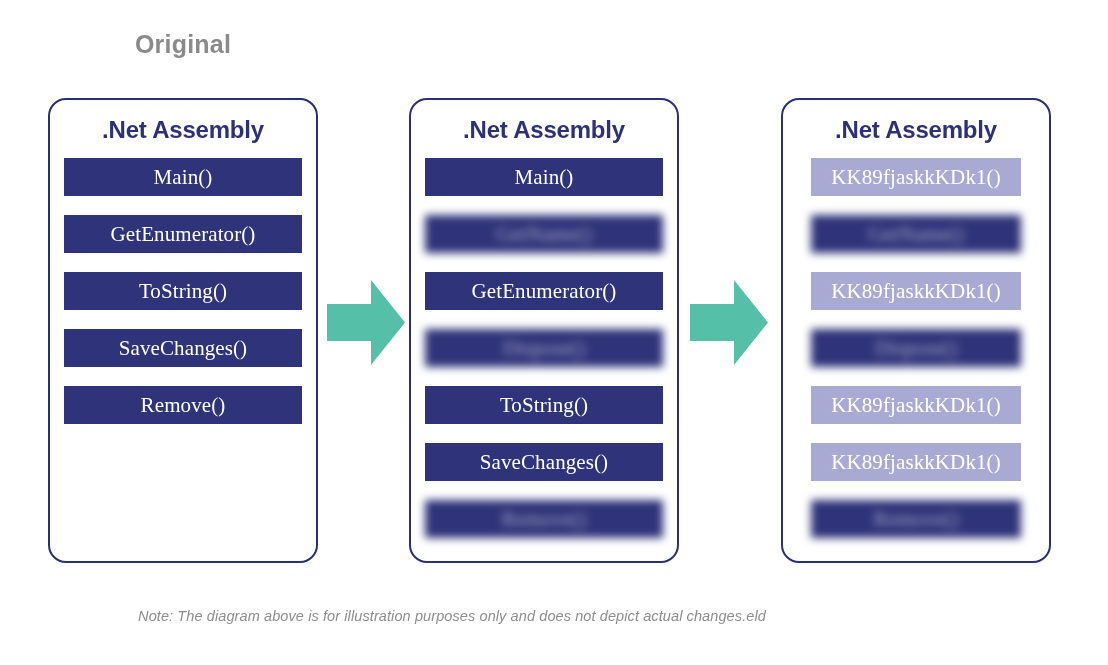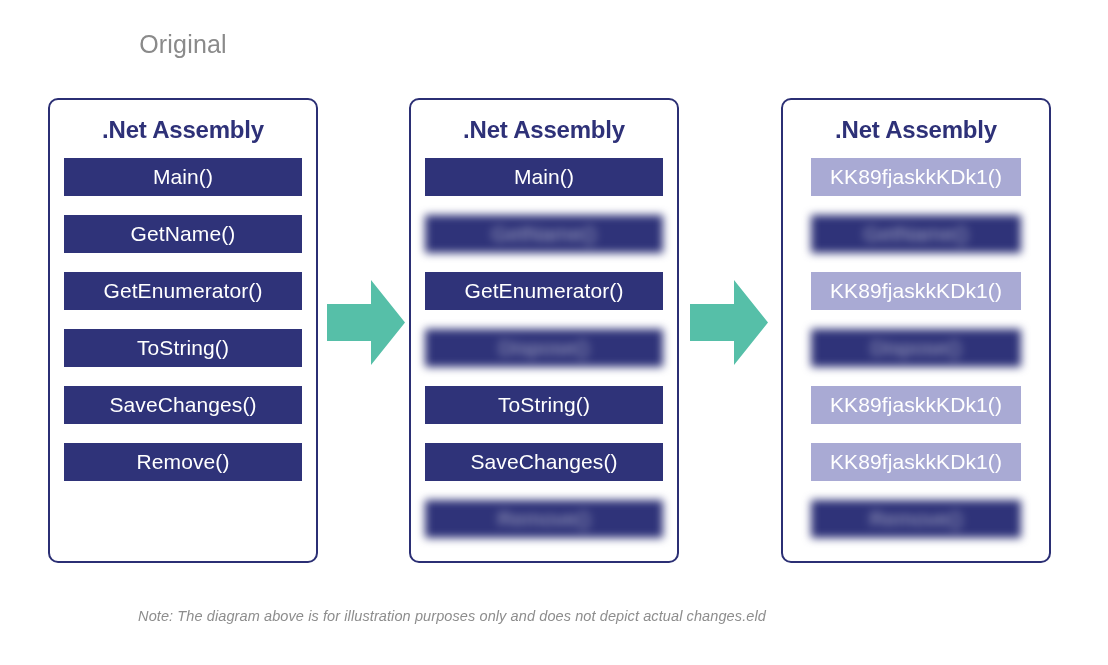--- a/index.html
+++ b/index.html
@@ -20,35 +20,35 @@
     width: 1108px;
     height: 665px;
   }
 
   
   .col-header {
     position: absolute;
     text-align: center;
     color: #8a8a8a;
     font-size: 25px;
-    font-weight: 400;
+    font-weight: 700;
     letter-spacing: 0.2px;
     white-space: nowrap;
     top: 30px;
   }
   .col-header.h0 { left: 48px;  width: 270px; }
   .col-header.h1 { left: 398px; width: 290px; }
   .col-header.h2 { left: 760px; width: 300px; }
 
   
   .card {
     position: absolute;
     background: #ffffff;
     border: 2.5px solid #2b2f74;
-    border-radius: 10px;
+    border-radius: 18px;
     box-sizing: border-box;
     top: 98px;
     height: 465px;
   }
   .card.c0 { left: 48px;  width: 270px; }
   .card.c1 { left: 409px; width: 270px; }
   .card.c2 { left: 781px; width: 270px; }
 
   .card-title {
     text-align: center;
@@ -86,21 +86,21 @@
     color: #ffffff;
   }
 
   .row.blurred {
     filter: blur(4px);
   }
   .row.blurred .row-label {
     opacity: 0.55;
   }
 
-  .row-label { display: inline-block; }
+  .row-label { display: inline-block; font-family: Liberation Serif, serif; }
 
   
   .arrow {
     position: absolute;
     width: 78px;
     height: 85px;
     top: 280px;
   }
   .arrow.a0 { left: 327px; }
   .arrow.a1 { left: 690px; }
@@ -126,23 +126,20 @@
 
   <div class="col-header h0">Original</div>
 
   <div class="card c0">
     <div class="card-title">.Net Assembly</div>
     <div class="rows">
       <div class="row">
         <span class="row-label">Main()</span>
       </div>
       <div class="row">
-        <span class="row-label">GetName()</span>
-      </div>
-      <div class="row">
         <span class="row-label">GetEnumerator()</span>
       </div>
       <div class="row">
         <span class="row-label">ToString()</span>
       </div>
       <div class="row">
         <span class="row-label">SaveChanges()</span>
       </div>
       <div class="row">
         <span class="row-label">Remove()</span>

